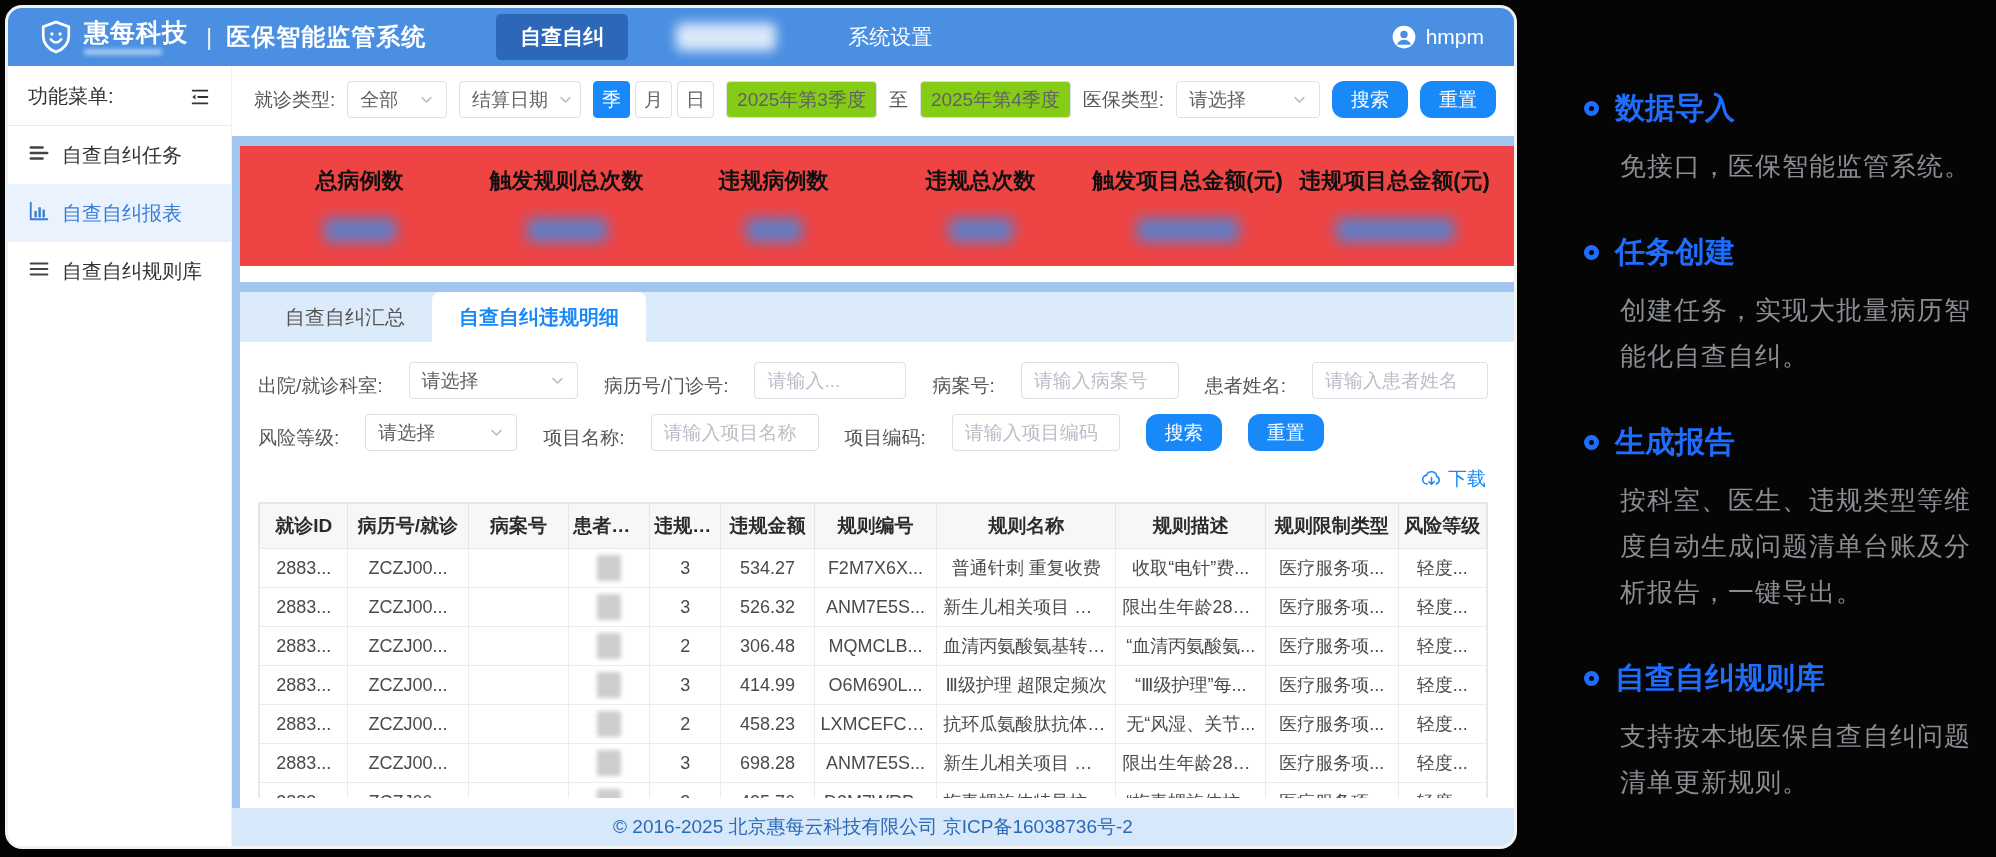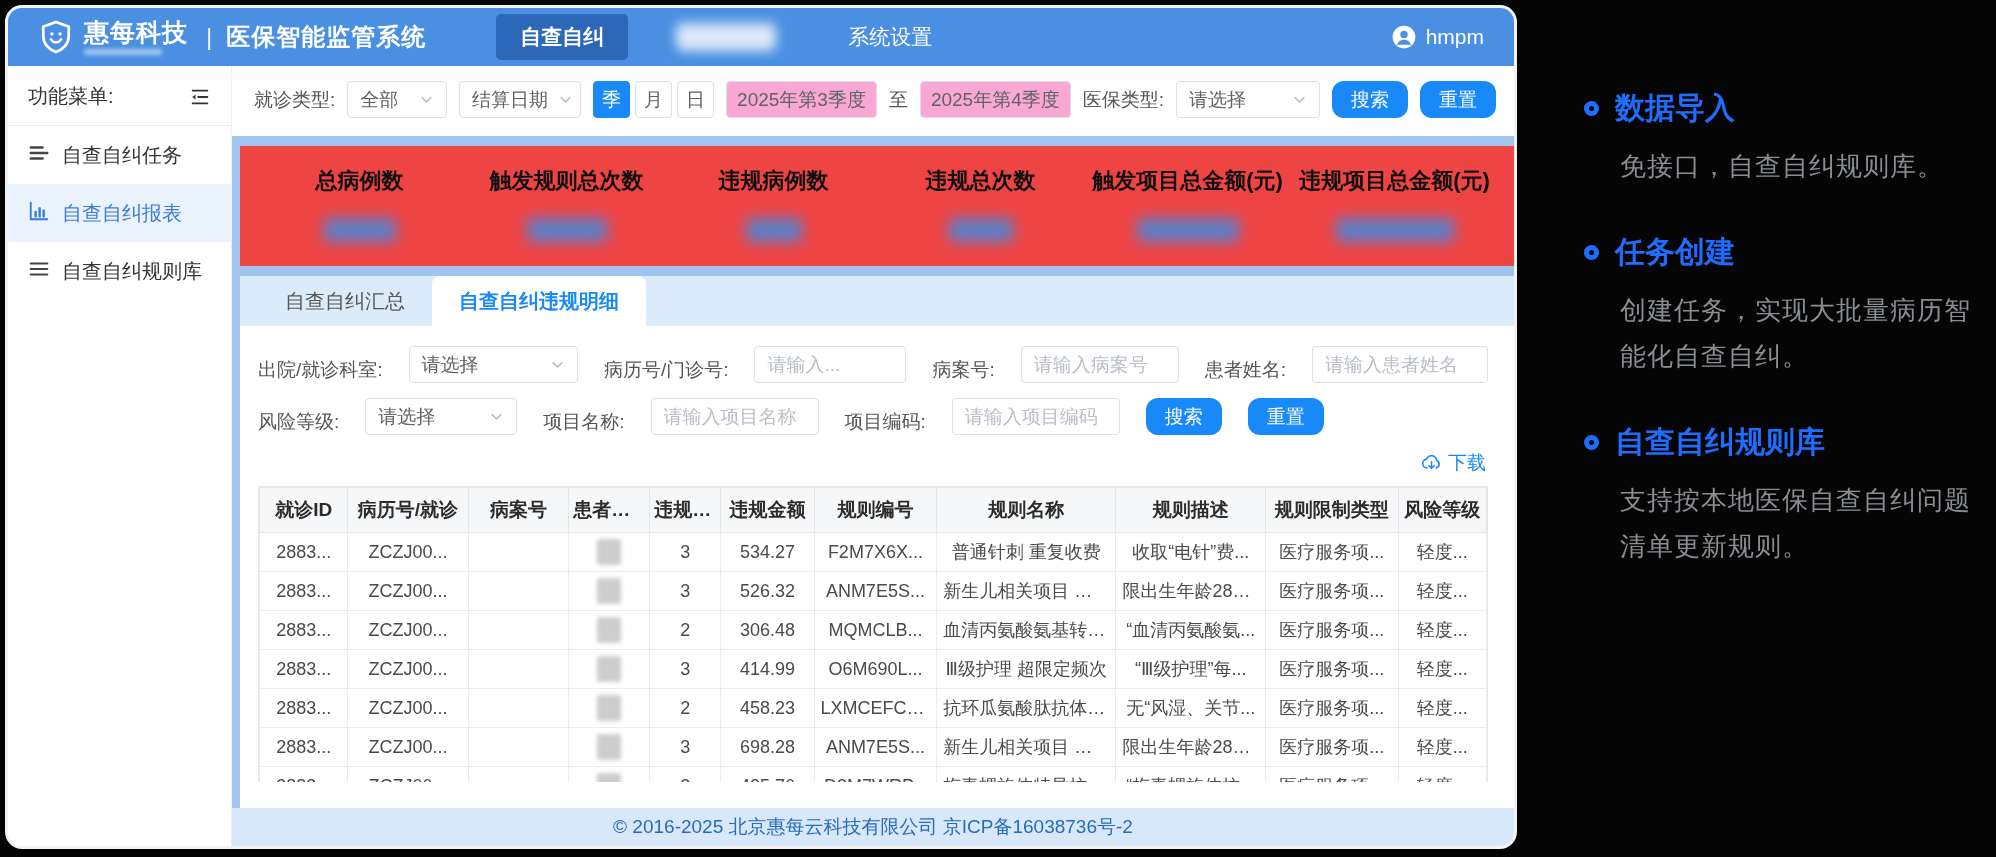--- a/index.html
+++ b/index.html
@@ -60,21 +60,21 @@
     display:flex; align-items:center; gap:12px; flex-wrap:nowrap;
     padding:15px 18px 13px 22px; font-size:19px; color:#555; white-space:nowrap;justify-content:center;
   }
   .sel {
     height:37px; border:1px solid #dcdfe6; border-radius:4px; background:#fff;
     display:flex; align-items:center; justify-content:space-between;
     padding:0 12px; color:#606266; font-size:19px; cursor:pointer;
   }
   .sel .chev { color:#b7bcc4; margin-left:10px; display:flex; }
   .txtbox {
-    height:37px; border:1px solid #dcdfe6; border-radius:4px; background:#f9a8d4;
+    height:37px; border:1px solid #dcdfe6; border-radius:4px; background:#84cc16;
     display:flex; align-items:center; justify-content:center;
     padding:0 10px; color:#606266; font-size:19px;
   }
   .seg { display:flex; gap:5px; }
   .seg-btn {
     width:37px; height:37px; border:1px solid #dcdfe6; border-radius:4px; background:#fff;
     font-size:19px; color:#606266; display:flex; align-items:center; justify-content:center; cursor:pointer;
   }
   .seg-btn.active { background:#1989fa; border-color:#1989fa; color:#fff; }
   .btn {
@@ -89,21 +89,21 @@
   }
 
   
   .stats-card { margin-top:5px; border-top:10px solid #a2c5f0; background:#ef4444; padding:20px 16px 24px 24px; }
   .stats-row { display:flex; }
   .stat { flex:1; text-align:center; }
   .stat-label { font-size:22px; font-weight:bold; color:#101010; }
   .stat-blur { height:24px; margin:22px auto 0; background:#4e86d8; border-radius:4px; filter:blur(7px); opacity:.9; }
 
   
-  .tabs-card { border-top:10px solid #a2c5f0; flex:1; min-height:0; display:flex; flex-direction:column; }
+  .tabs-card { margin-top:16px; border-top:10px solid #a2c5f0; flex:1; min-height:0; display:flex; flex-direction:column; }
   .tab-row { background:#dcebfa; display:flex; padding-left:26px; height:50px; flex:0 0 50px; }
   .tab { display:flex; align-items:center; padding:0 27px; font-size:20px; color:#555; cursor:pointer; }
   .tab.active { background:#fff; color:#1989fa; font-weight:bold; border-radius:8px 8px 0 0; }
   .panel-body { background:#fff; padding:20px 26px 0 26px; flex:1; min-height:0; overflow:hidden; }
 
   .detail-filters { display:flex; align-items:flex-end; gap:26px; font-size:19px; color:#555; margin-bottom:15px; white-space:nowrap; }
   .inp {
     height:37px; border:1px solid #dcdfe6; border-radius:4px; padding:0 12px;
     font-size:19px; color:#606266; font-family:inherit; outline:none;
   }
@@ -481,31 +481,38 @@
 
     </div>
   </div>
 
   <aside class="promo-panel" id="promo-panel">
       <div class="feature">
         <div class="feat-title">
           <span class="feat-bullet"></span>
           <span>数据导入</span>
         </div>
-        <div class="feat-desc">免接口，自查自纠规则库。</div>
+        <div class="feat-desc">免接口，医保智能监管系统。</div>
       </div>
       <div class="feature">
         <div class="feat-title">
           <span class="feat-bullet"></span>
           <span>任务创建</span>
         </div>
         <div class="feat-desc">创建任务，实现大批量病历智能化自查自纠。</div>
       </div>
       <div class="feature">
         <div class="feat-title">
           <span class="feat-bullet"></span>
+          <span>生成报告</span>
+        </div>
+        <div class="feat-desc">按科室、医生、违规类型等维度自动生成问题清单台账及分析报告，一键导出。</div>
+      </div>
+      <div class="feature">
+        <div class="feat-title">
+          <span class="feat-bullet"></span>
           <span>自查自纠规则库</span>
         </div>
         <div class="feat-desc">支持按本地医保自查自纠问题清单更新规则。</div>
       </div>
     </aside>
 
 </div>
 
 </body></html>

